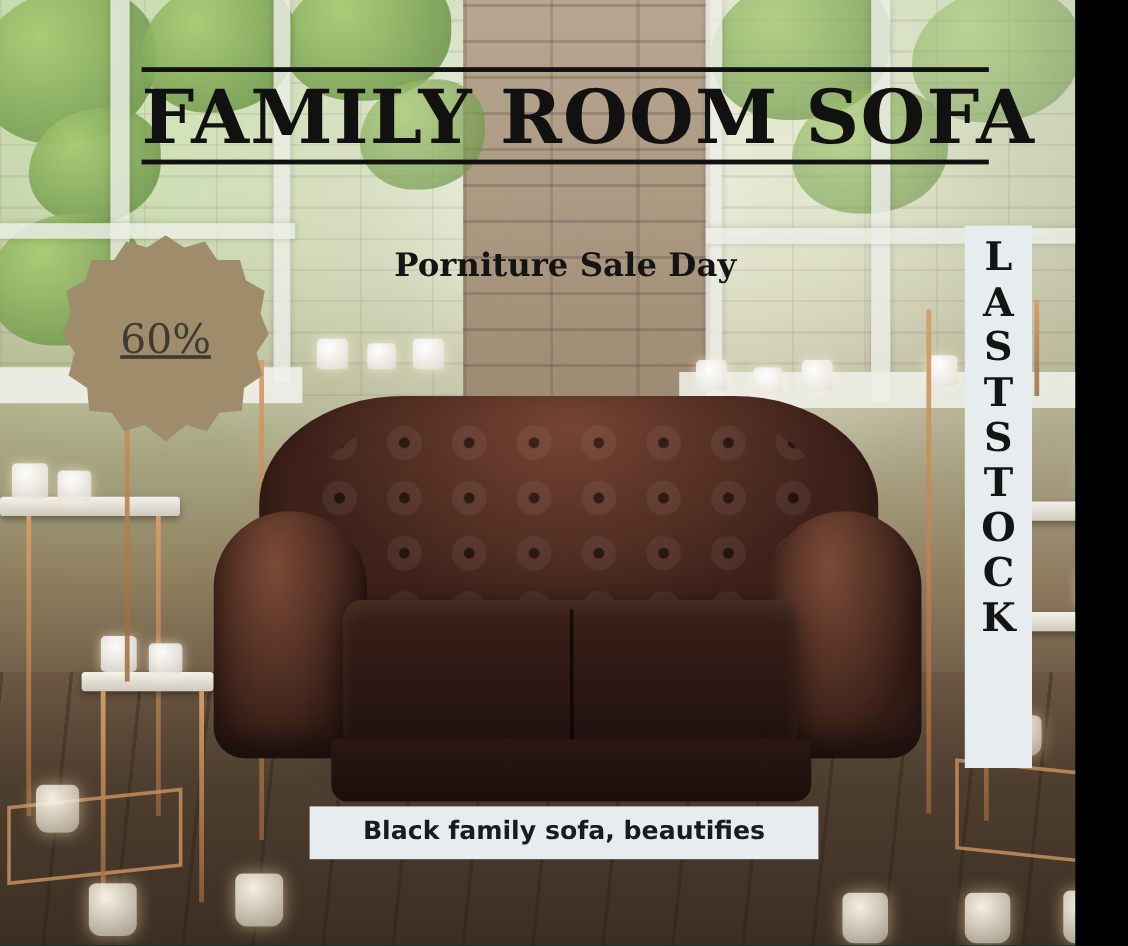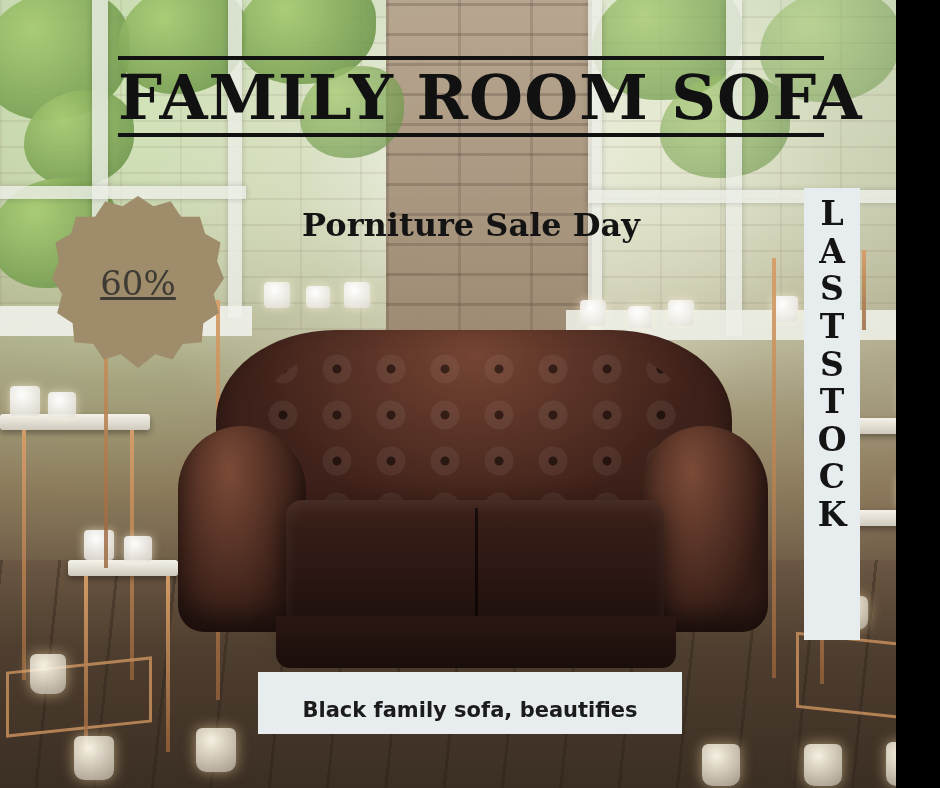--- a/index.html
+++ b/index.html
@@ -172,21 +172,21 @@
     line-height: 1.02;
     letter-spacing: 1px;
     color: #111;
     white-space: nowrap;
   }
   .subtitle {
     position: absolute; left: 0; right: 0; top: 150px;
     text-align: center;
     font-family: "DejaVu Serif", serif;
     font-weight: 700;
-    font-size: 32px;
+    font-size: 27px;
     color: #141414;
   }
 
   
   .badge {
     position: absolute; left: 52px; top: 196px; width: 172px; height: 172px;
     display: flex; flex-direction: column; align-items: center; justify-content: center;
     background: #9e8c6a;
     color: #3e3a34;
     clip-path: polygon(
@@ -219,21 +219,21 @@
     font-weight: 700;
     font-size: 33px;
     line-height: 1.08;
     color: #141414;
   }
 
   
   .caption {
     position: absolute; left: 258px; top: 672px; width: 424px;
     background: #e7ecef;
-    padding: 24px 12px 10px 12px;
+    padding: 6px 12px 10px 12px;
     box-sizing: border-box;
     text-align: center;
     font-family: "DejaVu Sans", sans-serif;
     font-weight: 700;
     font-size: 21px;
     line-height: 1.35;
     color: #1b1b1b;
   }
   .caption div { white-space: nowrap; }
 </style>

